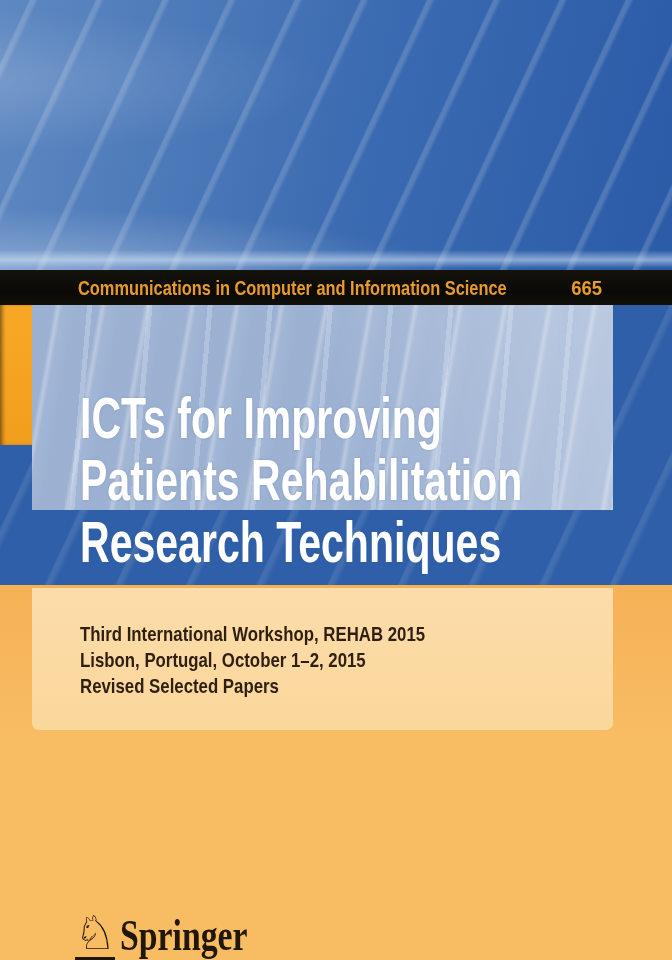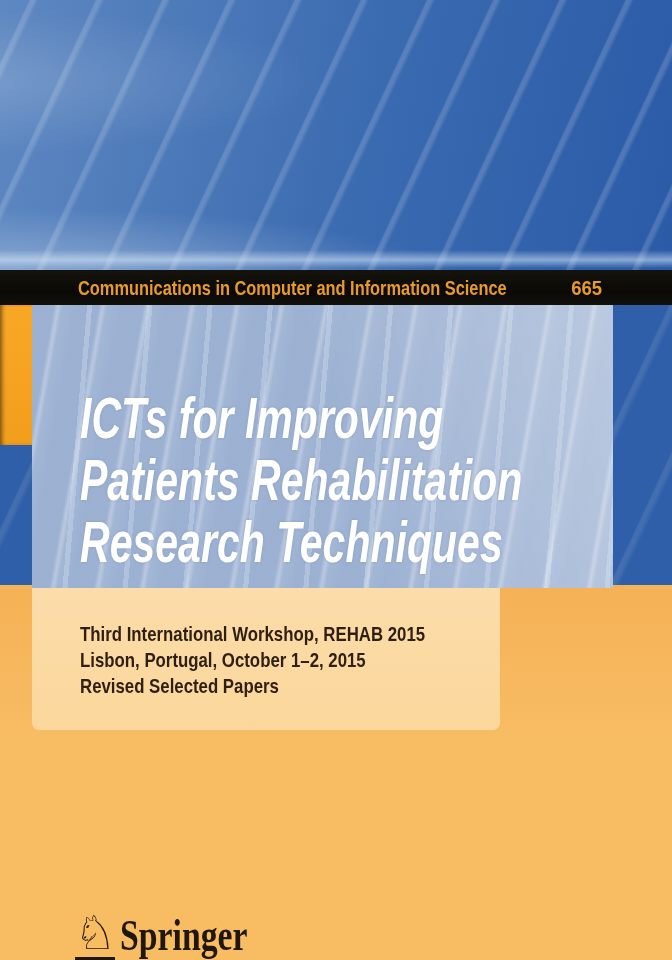--- a/index.html
+++ b/index.html
@@ -54,30 +54,29 @@
     position:absolute;left:0;top:585px;width:672px;height:375px;
     background:linear-gradient(180deg,#f5b156,#f8bc63 40%);
   }
   .accent-tab{
     position:absolute;left:0;top:305px;width:32px;height:140px;
     background:linear-gradient(180deg,#f9a826,#f19e1d);
     box-shadow:inset 4px 0 4px -2px rgba(20,15,5,.55);
   }
   
   .title-panel{
-    position:absolute;left:32px;top:305px;width:581px;height:283px;
+    position:absolute;left:32px;top:305px;width:581px;height:205px;
     background-color:#a4b9d8;
     background-image:
       linear-gradient(255deg, rgba(255,255,255,.30), rgba(255,255,255,0) 48%),
       repeating-linear-gradient(100deg, rgba(255,255,255,0) 0 22px, rgba(255,255,255,.30) 26px, rgba(255,255,255,.06) 30px, rgba(255,255,255,0) 44px),
       repeating-linear-gradient(95deg, rgba(90,110,160,.10) 0 55px, rgba(255,255,255,.13) 55px, rgba(255,255,255,.13) 60px);
-    font-style: italic;
   }
   .subtitle-panel{
-    position:absolute;left:32px;top:588px;width:468px;height:142px;
+    position:absolute;left:32px;top:588px;width:581px;height:142px;
     background:linear-gradient(180deg,#fcdcaa,#fad79b);
     border-radius:0 0 7px 7px;
   }
   .book-title{
     position:absolute;left:48px;top:82px;color:#ffffff;
     font-size:57px;font-weight:700;line-height:62px;
     text-shadow:0 0 3px rgba(70,95,140,.28);
   }
   .book-title .line{display:block;transform:scaleX(.72);transform-origin:left center;white-space:nowrap;}
   .subtitle{

